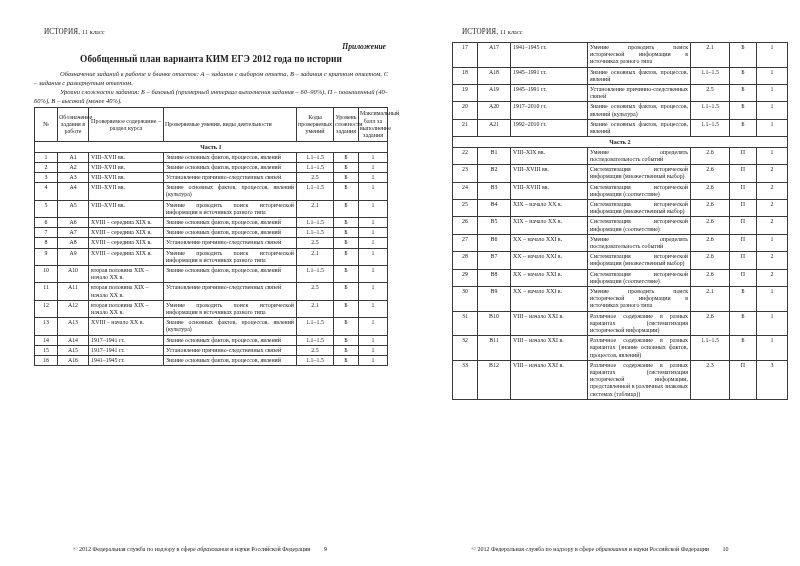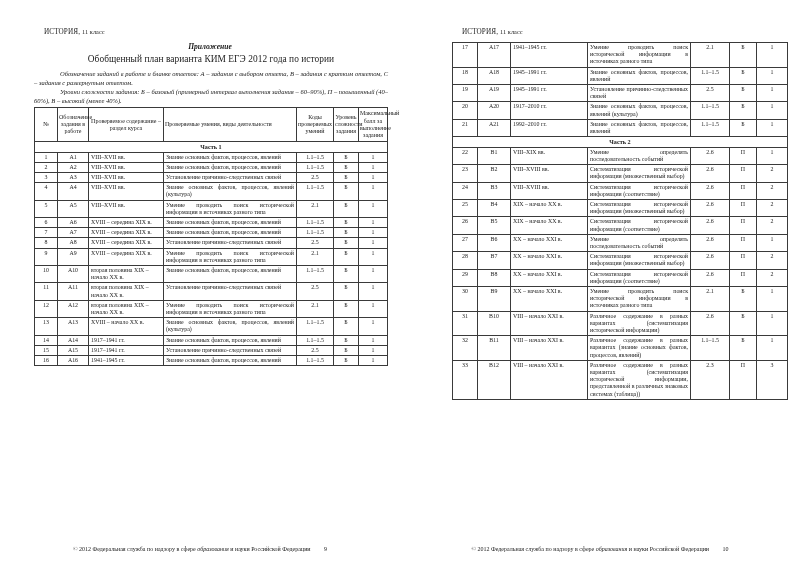--- a/index.html
+++ b/index.html
@@ -30,29 +30,29 @@
 
   .running-head {
     font-size: 7.2px;
     letter-spacing: .1px;
     margin: 0 0 6px 10px;
     white-space: nowrap;
   }
   .running-head .cls { font-size: 6.2px; }
 
   .appendix {
-    text-align: center;
+    text-align: right;
     font-style: italic;
     font-weight: bold;
     font-size: 7.6px;
     margin: 0 2px 3px 0;
   }
   .doc-title {
     text-align: center;
-    font-weight: normal;
+    font-weight: bold;
     font-size: 9.4px;
     margin: 0 0 6px 0;
     letter-spacing: .05px;
   }
   .intro {
     font-style: italic;
     font-size: 6.5px;
     line-height: 1.32;
     text-align: justify;
     margin: 0 0 2px 0;

